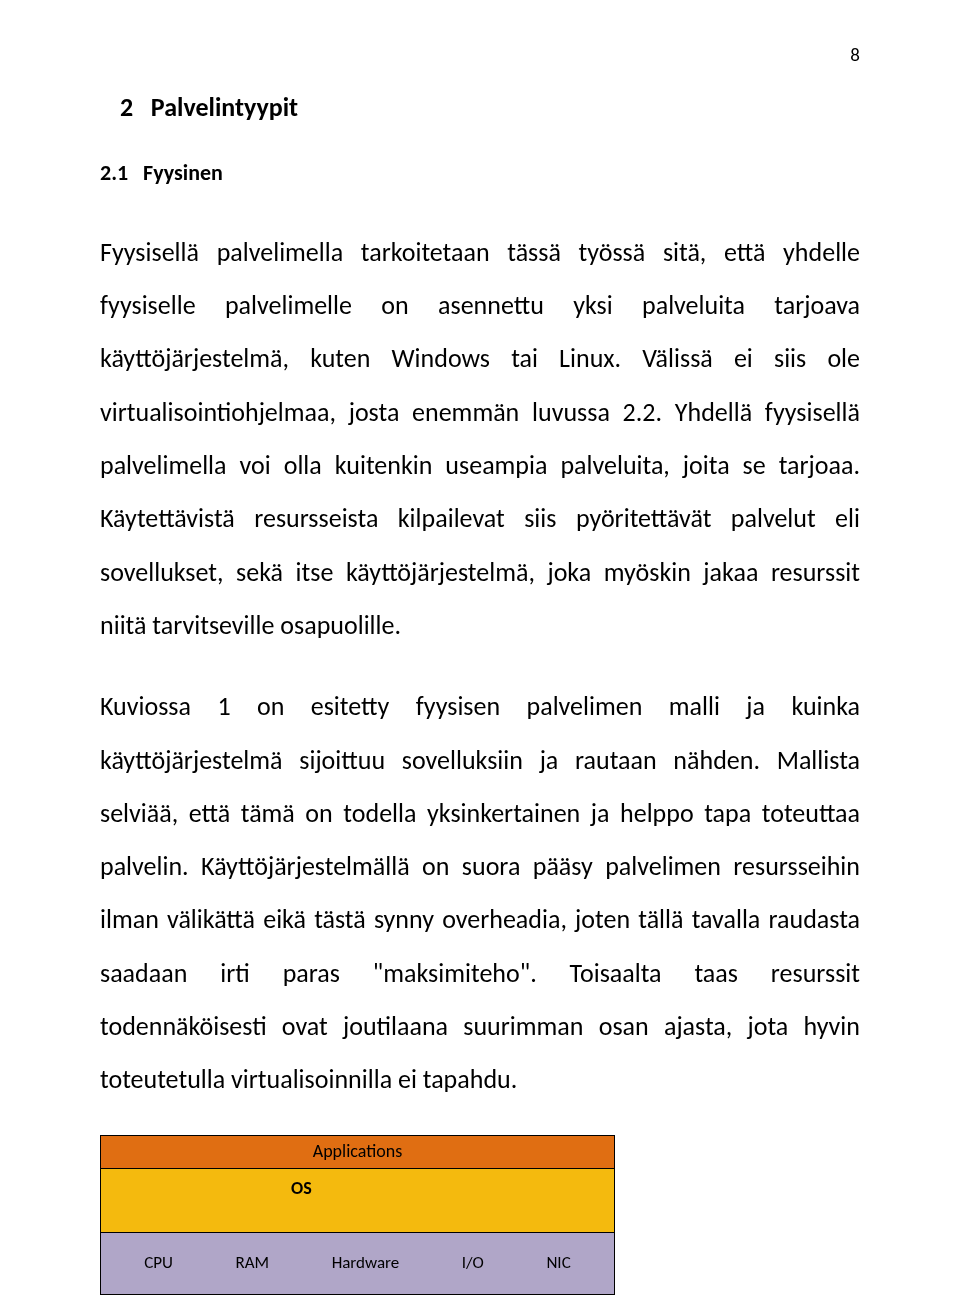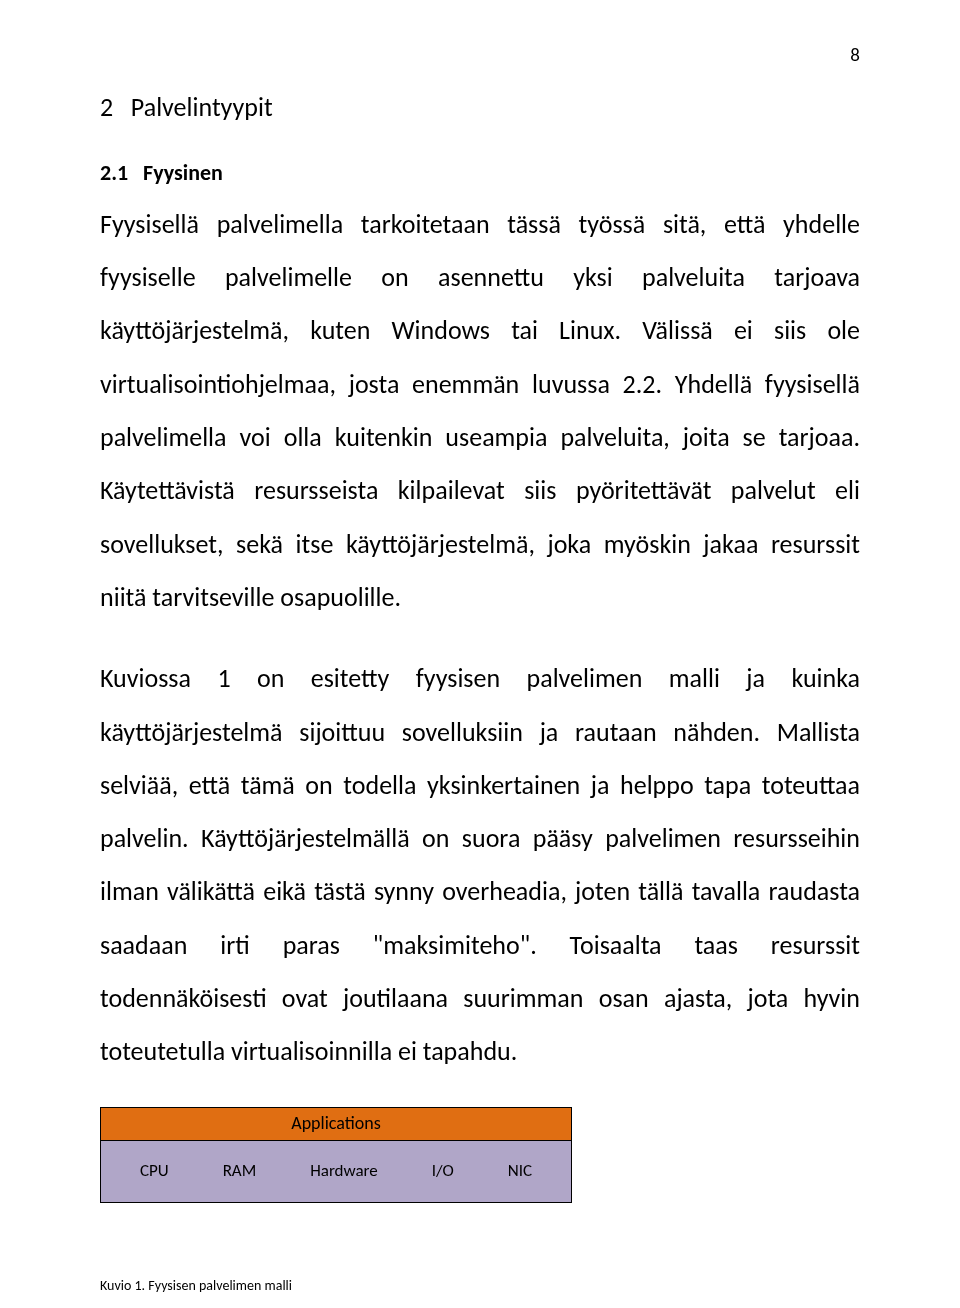--- a/index.html
+++ b/index.html
@@ -11,36 +11,37 @@
       color: #000000;
       line-height: 1.55;
     }
     .page-number {
       text-align: right;
       font-size: 19px;
       margin-bottom: 18px;
     }
     .h1 {
       font-size: 26px;
-      font-weight: normal;
+      font-weight: bold;
       margin-bottom: 28px;
+      margin-left: 20px;
     }
     .h2 {
       font-size: 22px;
       font-weight: bold;
-      margin-bottom: 8px;
+      margin-bottom: 36px;
     }
     .para {
       font-size: 26px;
       text-align: justify;
       line-height: 2.05;
       margin-bottom: 28px;
     }
     .diagram {
-      width: 472px;
+      width: 515px;
       margin-top: 10px;
       margin-bottom: 72px;
     }
     .diagram-row {
       border: 1px solid #000;
       position: relative;
       display: flex;
       align-items: center;
     }
     .row-apps {
@@ -101,20 +102,23 @@
 </div>
 
 <p class="para">Fyysisellä palvelimella tarkoitetaan tässä työssä sitä, että yhdelle fyysiselle palvelimelle on asennettu yksi palveluita tarjoava käyttöjärjestelmä, kuten Windows tai Linux. Välissä ei siis ole virtualisointiohjelmaa, josta enemmän luvussa 2.2. Yhdellä fyysisellä palvelimella voi olla kuitenkin useampia palveluita, joita se tarjoaa. Käytettävistä resursseista kilpailevat siis pyöritettävät palvelut eli sovellukset, sekä itse käyttöjärjestelmä, joka myöskin jakaa resurssit niitä tarvitseville osapuolille.</p>
 
 <p class="para">Kuviossa 1 on esitetty fyysisen palvelimen malli ja kuinka käyttöjärjestelmä sijoittuu sovelluksiin ja rautaan nähden. Mallista selviää, että tämä on todella yksinkertainen ja helppo tapa toteuttaa palvelin. Käyttöjärjestelmällä on suora pääsy palvelimen resursseihin ilman välikättä eikä tästä synny overheadia, joten tällä tavalla raudasta saadaan irti paras "maksimiteho". Toisaalta taas resurssit todennäköisesti ovat joutilaana suurimman osan ajasta, jota hyvin toteutetulla virtualisoinnilla ei tapahdu.</p>
 
 <div class="diagram">
   <div class="diagram-row row-apps">
     <span class="apps-label">Applications</span>
   </div>
+  <div class="diagram-row row-os">
+    <span class="os-label">OS</span>
+  </div>
   <div class="diagram-row row-hw">
     <div class="hw-labels">
       <span class="hw-item">CPU</span>
       <span class="hw-item">RAM</span>
       <span class="hw-item hw-bold">Hardware</span>
       <span class="hw-item">I/O</span>
       <span class="hw-item">NIC</span>
     </div>
   </div>
 </div>

